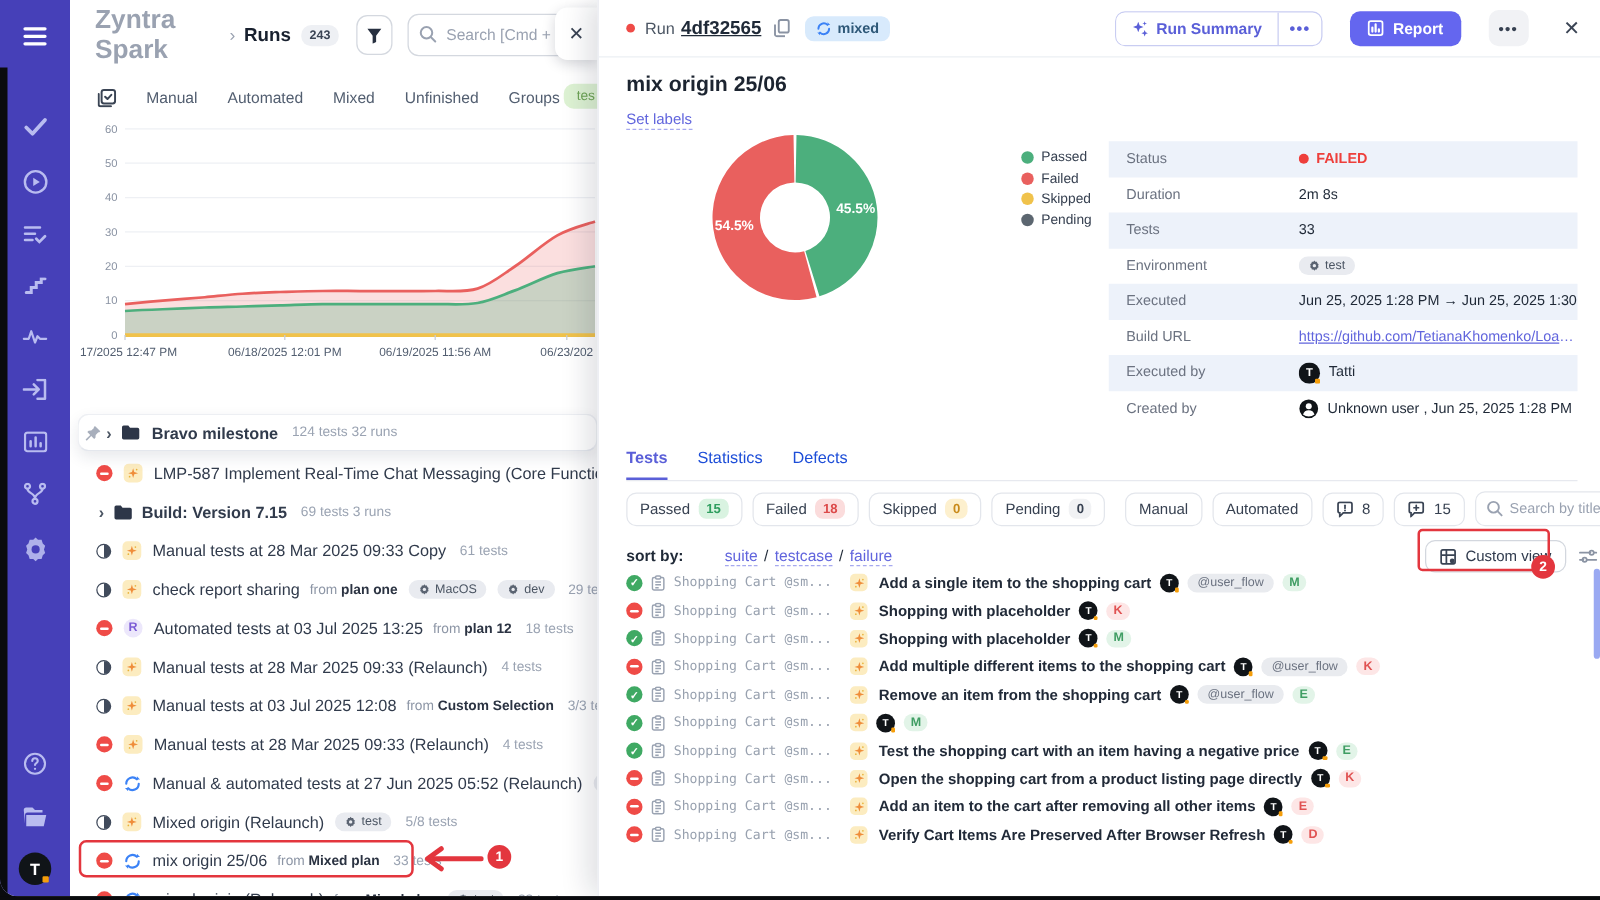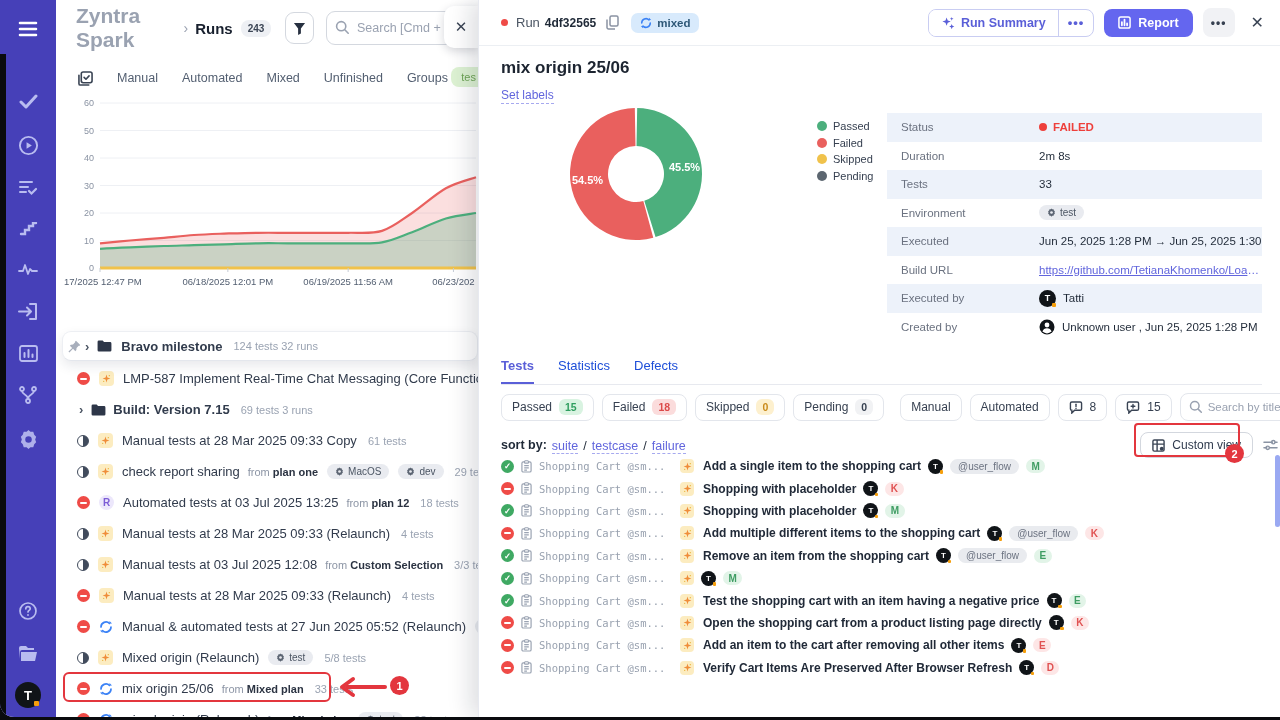--- a/index.html
+++ b/index.html
@@ -56,24 +56,24 @@
   .ann-box1 { position:absolute; left:7px; top:309px; width:268px; height:30px; border:2.5px solid #e3363e; border-radius:6px; z-index:6; pointer-events:none; }
   .ann-arrow { position:absolute; left:283px; top:312px; z-index:6; pointer-events:none; }
   .ann-num { width:19px; height:19px; border-radius:50%; background:#e3363e; color:#fff; font-size:11px; font-weight:700; display:flex; align-items:center; justify-content:center; }
   .ann-num1 { position:absolute; left:334px; top:313px; z-index:6; }
 
   
   .right-panel { position:absolute; left:478px; top:0; right:0; height:100%; background:#fff; border-left:1px solid #e7e9f0; box-shadow:-8px 0 22px rgba(15,23,42,.14); z-index:10; }
   .rp-header { position:absolute; top:0; left:0; right:0; height:46px; border-bottom:1px solid #eceff3; display:flex; align-items:center; padding:0 16px 0 22px; }
   .red-dot { width:7px; height:7px; border-radius:50%; background:#ef4b47; margin-right:8px; }
   .run-label { color:#4b5563; font-size:13px; margin-right:5px; }
-  .run-id { color:#1f2937; font-size:12px; font-weight:700; }
+  .run-id { color:#1f2937; font-size:15px; font-weight:700;text-decoration:underline; }
   .copy-btn { margin-left:10px; display:flex; cursor:pointer; }
   .mixed-badge { display:inline-flex; align-items:center; gap:5px; background:#d8eafc; color:#2e5878; border-radius:7px; padding:4px 9px; font-size:11.5px; font-weight:600; margin-left:12px; cursor:pointer; }
-  .rp-header-right { margin-left:auto; display:flex; align-items:center; gap:10px;justify-content:space-between; }
+  .rp-header-right { margin-left:auto; display:flex; align-items:center; gap:22px;justify-content:space-between; }
   .btn-group { display:flex; align-items:stretch; border:1px solid #c9cdf2; border-radius:8px; overflow:hidden; }
   .btn-summary { display:flex; align-items:center; gap:6px; padding:6px 12px; color:#5a5fd8; font-size:12.5px; font-weight:700; background:#fff; cursor:pointer; }
   .btn-group-more { display:flex; align-items:center; padding:0 9px; border-left:1px solid #c9cdf2; color:#5a5fd8; font-size:13px; font-weight:700; cursor:pointer; letter-spacing:1px; }
   .btn-report { display:flex; align-items:center; gap:7px; background:#6466ef; color:#fff; font-size:12.5px; font-weight:700; border-radius:8px; padding:7px 14px; cursor:pointer; }
   .btn-more { width:32px; height:29px; background:#f1f2f5; border-radius:8px; display:flex; align-items:center; justify-content:center; color:#374151; font-weight:700; letter-spacing:1px; font-size:12px; cursor:pointer; }
   .rp-close { color:#3a4454; font-size:16px; margin-left:6px; cursor:pointer; }
   .rp-title { position:absolute; top:58px; left:22px; font-size:17px; font-weight:700; color:#1c2430; }
   .set-labels { position:absolute; top:88px; left:22px; font-size:12px; color:#6165dd; border-bottom:1px dashed #a6a9ef; padding-bottom:1px; cursor:pointer; }
   #donut { position:absolute; left:88px; top:105px; }
   .legend { position:absolute; left:338px; top:120px; }
@@ -99,21 +99,21 @@
   .chip { display:inline-flex; align-items:center; gap:7px; height:27px; padding:0 10px; border:1px solid #e3e6ec; border-radius:8px; background:#fff; font-size:12px; color:#374151; cursor:pointer; white-space:nowrap; }
   .chip-count { border-radius:6px; padding:2px 6px; font-size:10.5px; font-weight:600; }
   .cc-green { background:#d9f3e1; color:#2f9e5f; } .cc-red { background:#fbdcdc; color:#dc4a4a; }
   .cc-yellow { background:#fdf0ce; color:#c98a1b; } .cc-gray { background:#f1f2f4; color:#374151; }
   .chip-divider { width:1px; height:22px; background:#d8dce3; }
   .rp-search { position:relative; margin-left:auto; }
   .rp-search input { width:142px; height:28px; border:1px solid #e3e6ec; border-radius:8px; padding:0 6px 0 27px; font-size:11.5px; color:#374151; outline:none; font-family:"Liberation Sans",sans-serif; }
   .rp-search input::placeholder { color:#9aa2b1; }
   .rp-search .search-glyph { top:7px; }
 
-  .sort-row { position:absolute; top:431px; left:22px; right:2px; height:28px; display:flex; align-items:center; }
+  .sort-row { position:absolute; top:431px; left:22px; right:2px; height:28px; display:flex; align-items:center;gap:28px; }
   .sort-label { font-size:12.5px; color:#1f2937; font-weight:600; margin-right:5px; }
   .sort-link { font-size:12.5px; color:#6165dd; border-bottom:1px dashed #a6a9ef; cursor:pointer; }
   .sort-sep { color:#1f2937; margin:0 5px; font-size:12.5px; }
   .custom-view { display:inline-flex; align-items:center; gap:7px; height:26px; padding:0 11px; border:1px solid #d3d7de; border-radius:8px; background:#fff; font-size:12px; color:#2f3a4d; cursor:pointer; }
   .cv-wrap { margin-left:auto; display:flex; align-items:center; gap:10px; }
   .ann-box2 { position:absolute; top:423px; right:40px; width:106px; height:34px; border:2.5px solid #e3363e; border-radius:4px; z-index:6; pointer-events:none; }
   .ann-num2 { position:absolute; top:444px; right:36px; z-index:7; }
 
   .test-list { position:absolute; top:455px; left:10px; right:16px; }
   .test-row { height:22.4px; display:flex; align-items:center; padding-left:12px; gap:7px; white-space:nowrap; overflow:hidden; }

